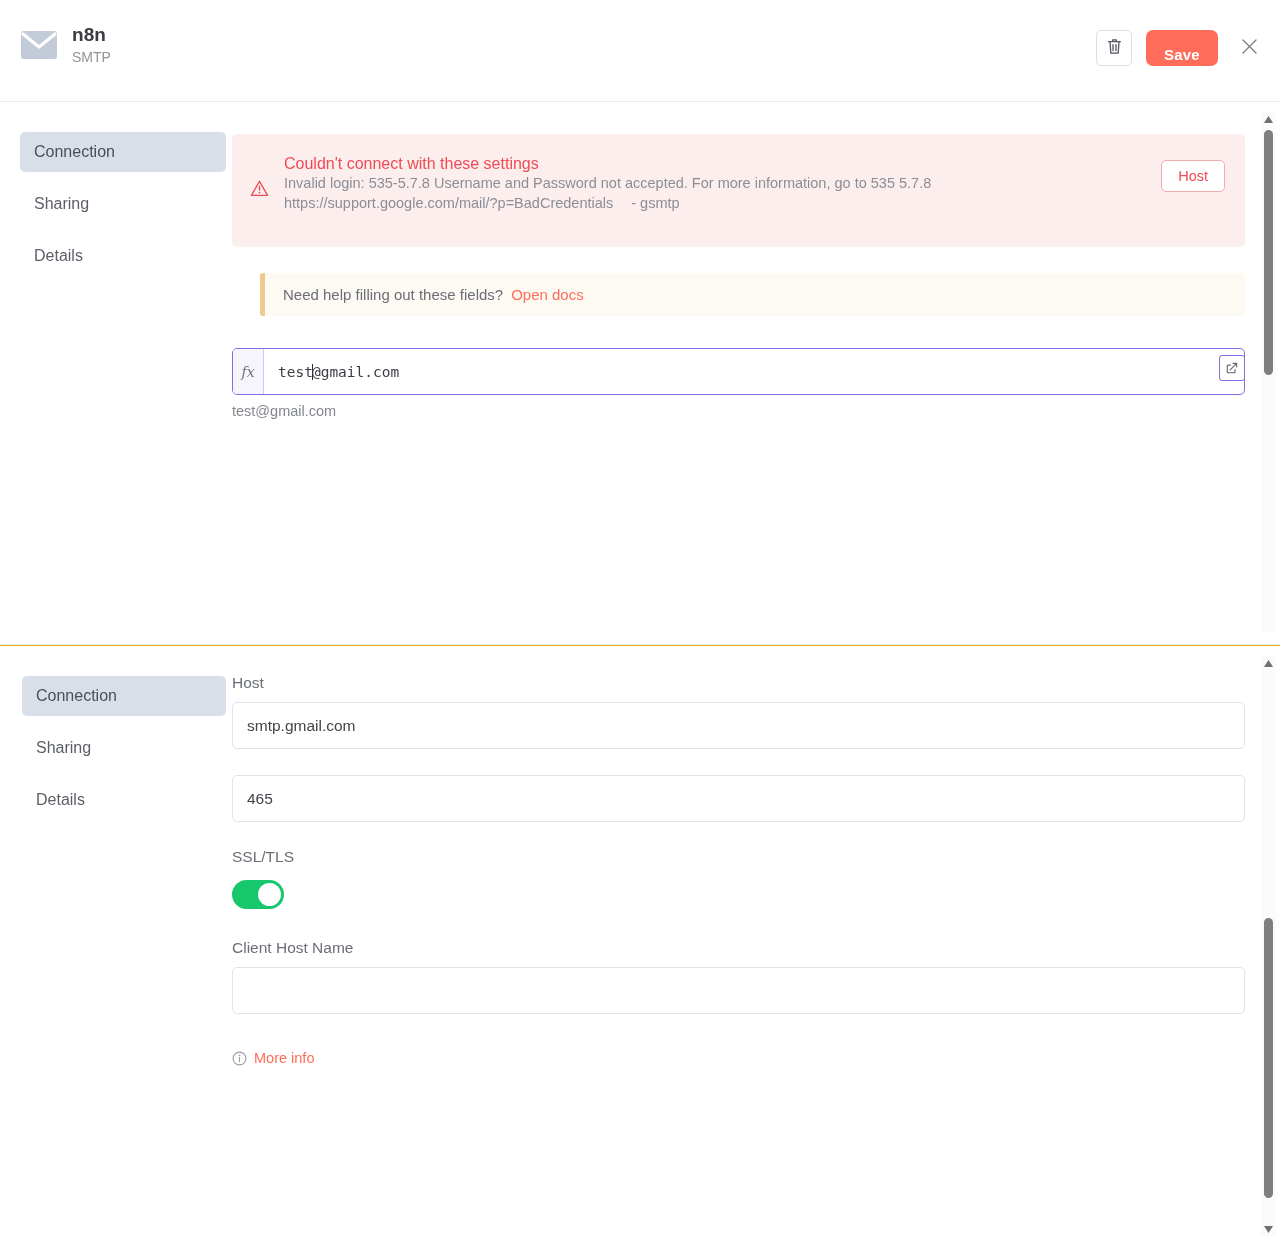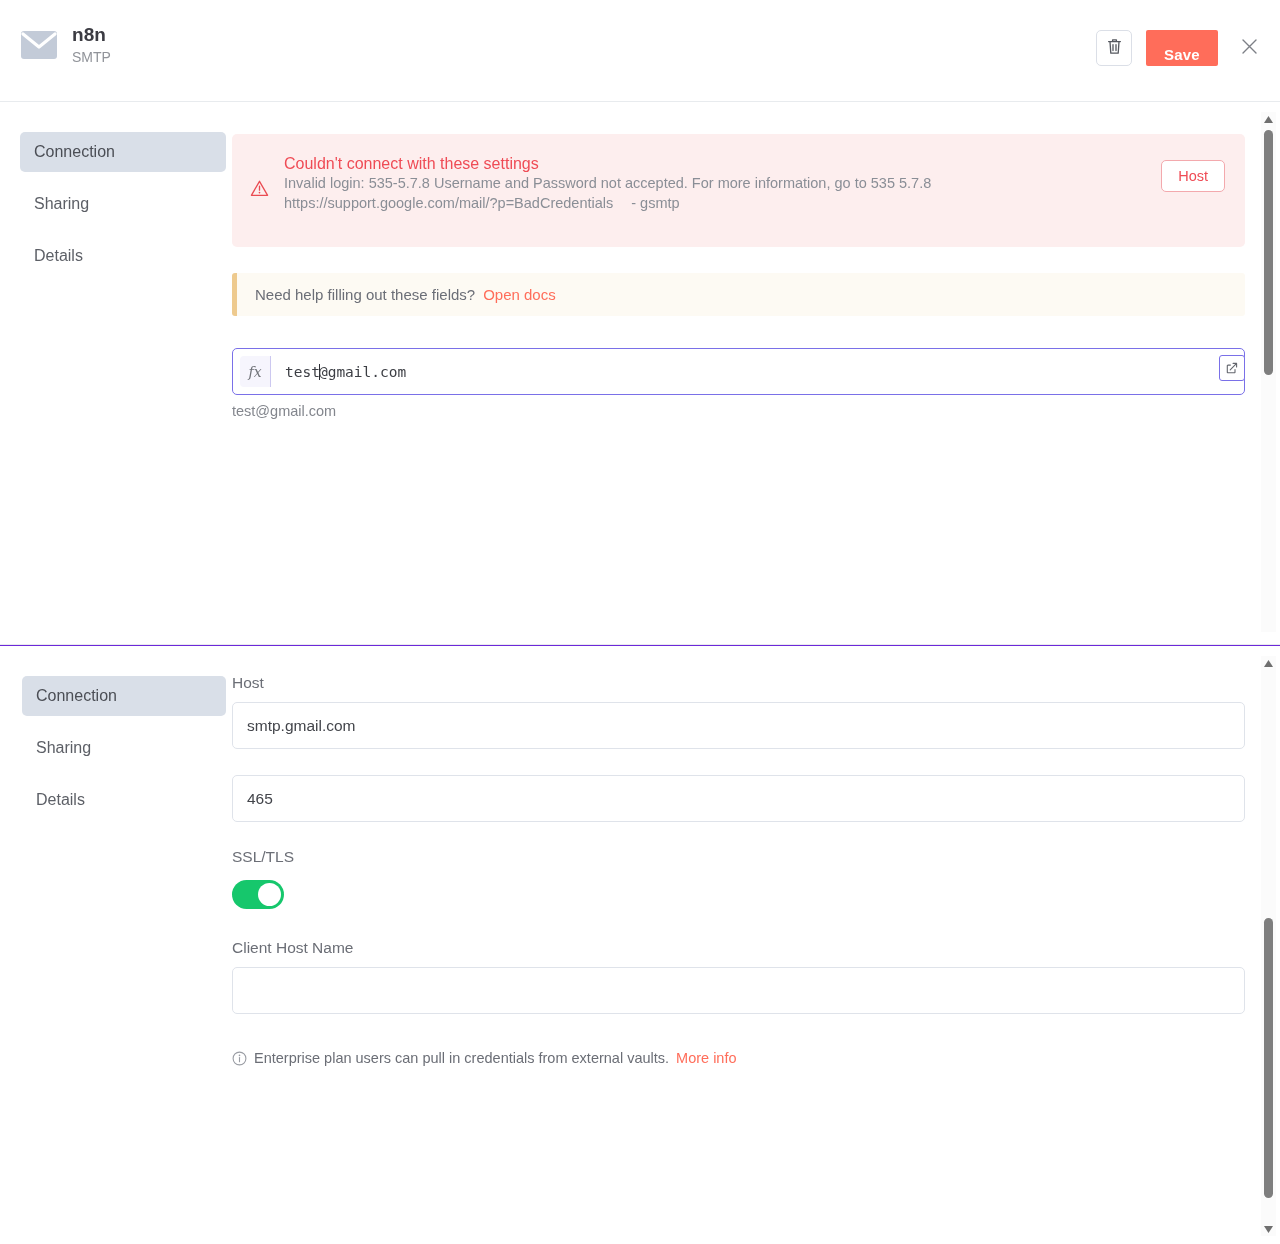--- a/index.html
+++ b/index.html
@@ -9,21 +9,21 @@
     height: 1244px;
     background: #ffffff;
     font-family: "Liberation Sans", sans-serif;
     overflow: hidden;
   }
 
   .app {
     position: relative;
     width: 1280px;
     height: 908px;
-    background: #6d28d9;
+    background: #eab308;
   }
 
   
   .header {
     position: absolute;
     top: 0; left: 0;
     width: 1280px;
     height: 102px;
     border-bottom: 1px solid #e8ebee;
     background: #fff;
@@ -72,21 +72,21 @@
     color: #55585f;
   }
   .icon-btn svg { width: 15px; height: 17px; }
   .save-btn {
     height: 36px;
     min-width: 72px;
     padding: 16px 18px;
     background: #ff6d5a;
     color: #ffffff;
     border: none;
-    border-radius: 2px;
+    border-radius: 7px;
     font-size: 15px;
     font-weight: 600;
     font-family: "Liberation Sans", sans-serif;
     cursor: pointer;
     letter-spacing: .2px;
   }
   .close-btn {
     width: 26px; height: 26px;
     display: flex; align-items: center; justify-content: center;
     cursor: pointer;
@@ -192,20 +192,21 @@
 
   
   .notice-help {
     background: #fdfaf3;
     border-left: 5px solid #eeca8e;
     border-radius: 3px;
     padding: 13px 18px;
     font-size: 15px;
     color: #6b6e76;
     margin-bottom: 32px;
+    margin-left: 28px;
   }
   .notice-help a {
     color: #ff6d5a;
     text-decoration: none;
     margin-left: 8px;
   }
 
   
   .field { margin-bottom: 26px; }
   .field-label {
@@ -220,21 +221,21 @@
     border-radius: 5px;
     background: #fff;
     display: flex;
     align-items: center;
     padding: 0 14px;
     font-size: 15.5px;
     color: #43454b;
   }
   .input-box.expr {
     border: 1px solid #7a70e8;
-    padding: 7px;
+    padding: 0;
     position: relative;
     overflow: visible;
   }
   .fx-prefix {
     width: 31px;
     align-self: stretch;
     background: #f6f5fd;
     border-right: 1px solid #ccc8f0;
     display: flex; align-items: center; justify-content: center;
     font-family: "DejaVu Serif", serif;
@@ -483,21 +484,20 @@
         </div>
 
         <div class="footer-note">
           <span class="info-icon">
             <svg viewBox="0 0 15 15" fill="none" stroke="currentColor" stroke-width="1.1" xmlns="http://www.w3.org/2000/svg">
               <circle cx="7.5" cy="7.5" r="6.4"></circle>
               <path d="M7.5 6.6v4.2" stroke-linecap="round"></path>
               <circle cx="7.5" cy="4.4" r=".8" fill="currentColor" stroke="none"></circle>
             </svg>
           </span>
-          <span>Enterprise plan users can pull in credentials from external vaults.</span>
           <a href="#">More info</a>
         </div>
 
       </div>
     </div>
 
     <div class="scrollbar" style="top:10px; height:580px;">
       <div class="sb-arrow" style="top:0;">
         <svg viewBox="0 0 9 7" fill="currentColor" xmlns="http://www.w3.org/2000/svg">
             <path d="M4.5 0 L9 7 H0 Z"></path>

